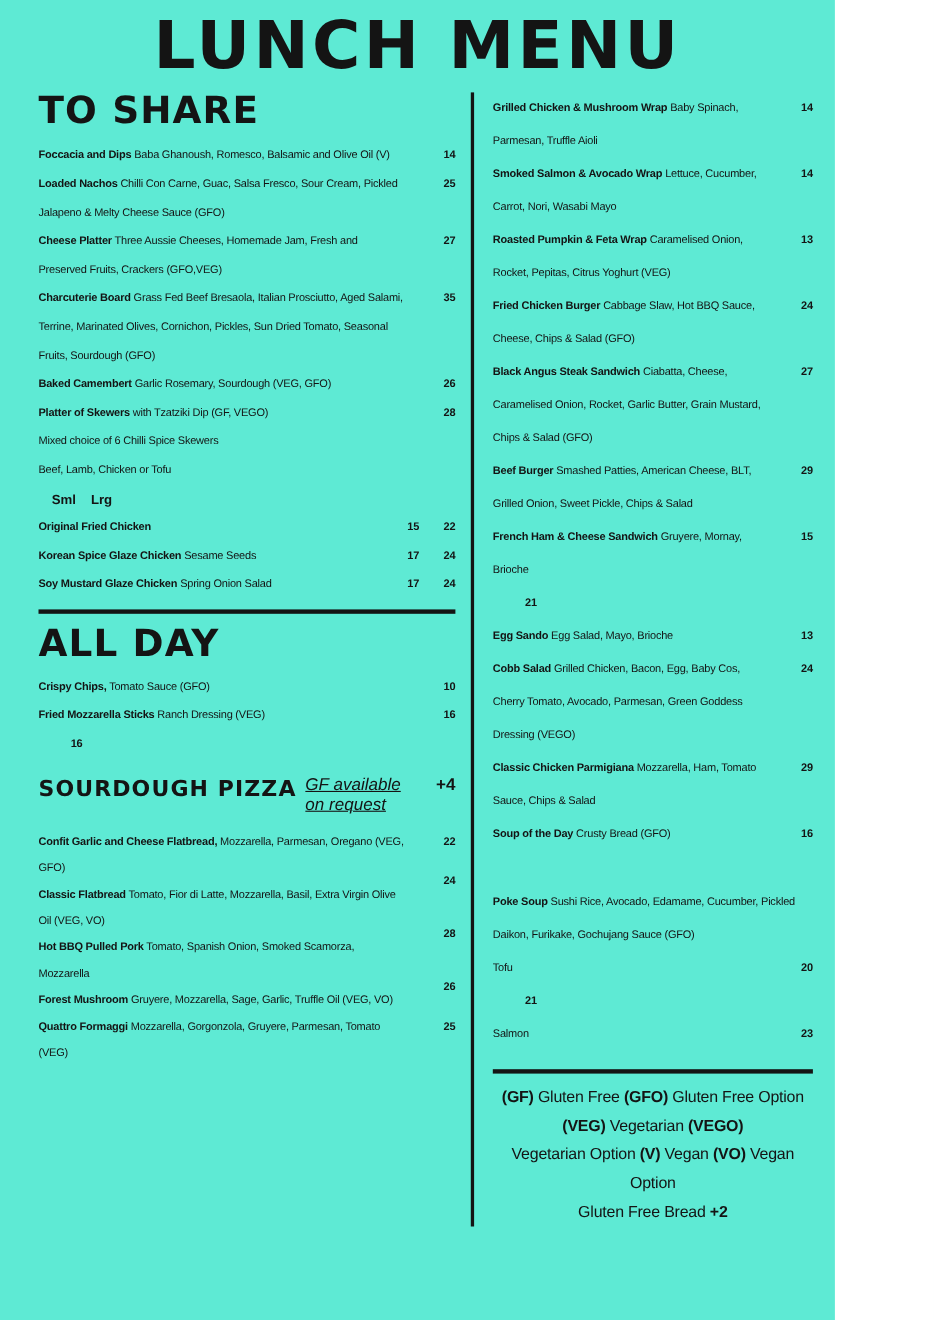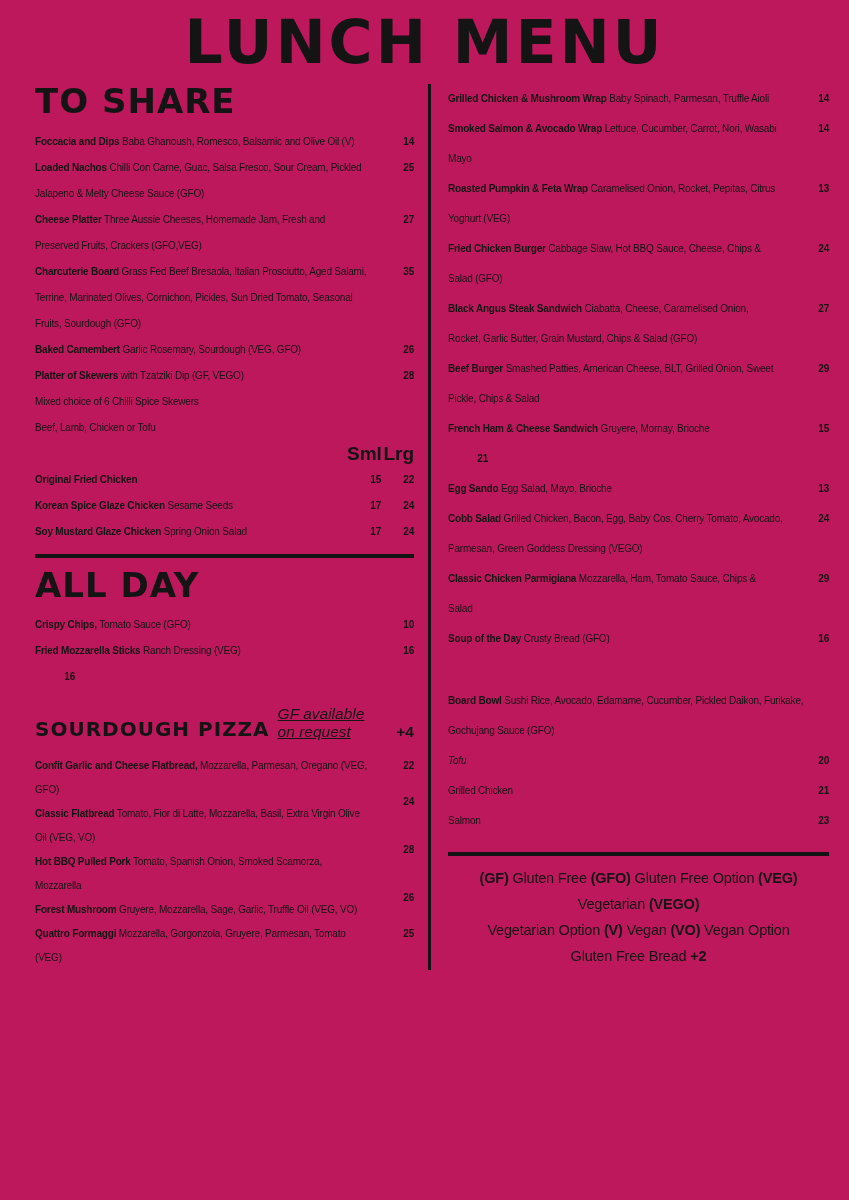--- a/index.html
+++ b/index.html
@@ -1,36 +1,36 @@
 <!DOCTYPE html>
 <html><head>
 <meta charset="utf-8">
 <style>
   html,body{margin:0;padding:0;background:#fff;}
-  .page{position:relative;width:849px;height:1200px;background:#be185d;color:#141414;
+  .page{position:relative;width:759px;height:1200px;background:#5eead4;color:#141414;
         font-family:"Liberation Sans",sans-serif;overflow:hidden;}
   .title{text-align:center;font-family:"DejaVu Sans",sans-serif;font-weight:800;
          font-size:60px;letter-spacing:3px;line-height:1;padding-top:12px;}
   .cols{display:flex;margin-top:12px;align-items:stretch;}
   .col-left{width:393px;margin-left:35px;padding-right:14px;box-sizing:border-box;}
   .divider{width:3px;background:#141414;flex-shrink:0;}
   .col-right{flex:1;padding-left:17px;margin-right:20px;}
   .h2{font-family:"DejaVu Sans",sans-serif;font-weight:bold;font-size:34px;
       letter-spacing:1px;line-height:1.05;margin:0 0 9px 0;}
   .item{display:flex;align-items:flex-start;font-size:10px;line-height:26px;letter-spacing:-0.2px;}
   .col-right .item{line-height:30px;}
   .txt{flex:1;padding-right:6px;}
   .nm{font-weight:bold;}
   .ds{font-weight:normal;white-space:pre-line;}
   .price{width:40px;text-align:right;font-weight:bold;flex-shrink:0;}
   .raised{transform:translateY(-12px);}
   .p2{width:29px;text-align:right;font-weight:bold;flex-shrink:0;}
-  .size-header{display:flex;justify-content:flex-end;font-weight:bold;font-size:19px;line-height:26px;}
+  .size-header{display:flex;justify-content:flex-start;font-weight:bold;font-size:12px;line-height:26px;}
   .rule{height:4px;background:#141414;margin:9px 0 10px 0;}
-  .pizza-head{display:flex;align-items:flex-end;margin-top:15px;font-size:15.5px;}
+  .pizza-head{display:flex;align-items:flex-start;margin-top:15px;font-size:15.5px;}
   .pizza-title{font-family:"DejaVu Sans",sans-serif;font-weight:bold;font-size:20px;letter-spacing:1px;}
   .pizza-note{text-decoration:underline;margin-left:8px;flex:1;font-style:italic;}
   .pizza-items{margin-top:13px;}
   .pizza-items .item{line-height:24px;}
   .poke{margin-top:32px;}
   .rule2{height:4px;background:#141414;margin-top:16px;}
   .legend{text-align:center;font-size:14.5px;line-height:26px;margin-top:9px;letter-spacing:-0.2px;}
   .legend b{font-weight:bold;}
 </style>
 </head>
@@ -188,30 +188,29 @@
             <span class="price">29</span>
           </div>
           <div class="item">
             <div class="txt"><b class="nm">Soup of the Day</b> <span class="ds">Crusty Bread (GFO)</span></div>
             <span class="price">16</span>
           </div>
         </div>
 
       <div id="poke-block" class="poke">
           <div class="item">
-            <div class="txt"><b class="nm">Board Bowl</b> <span class="ds">Sushi Rice, Avocado, Edamame, Cucumber, Pickled Daikon, Furikake, Gochujang Sauce (GFO)</span></div>
+            <div class="txt"><b class="nm">Poke Soup</b> <span class="ds">Sushi Rice, Avocado, Edamame, Cucumber, Pickled Daikon, Furikake, Gochujang Sauce (GFO)</span></div>
           </div>
         </div>
       <div id="poke-variants">
           <div class="item">
-            <div class="txt"><span class="nm ds" style="font-weight: normal; font-style: italic;">Tofu</span></div>
+            <div class="txt"><span class="nm ds" style="font-weight: normal;">Tofu</span></div>
             <span class="price">20</span>
           </div>
           <div class="item">
-            <div class="txt"><span class="nm ds" style="font-weight: normal;">Grilled Chicken</span></div>
             <span class="price">21</span>
           </div>
           <div class="item">
             <div class="txt"><span class="nm ds" style="font-weight: normal;">Salmon</span></div>
             <span class="price">23</span>
           </div>
         </div>
 
       <div class="rule2"></div>
       <div id="legend" class="legend">

